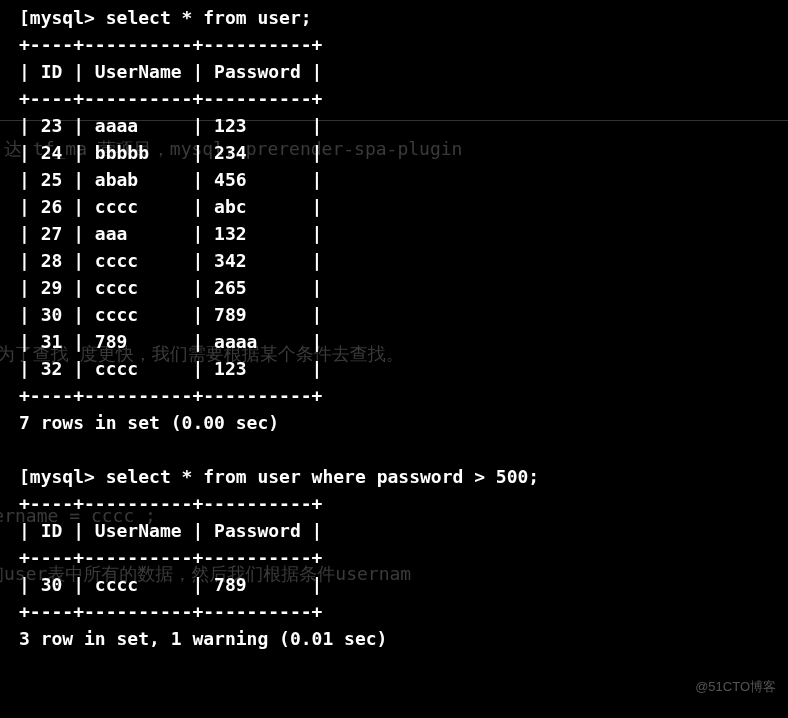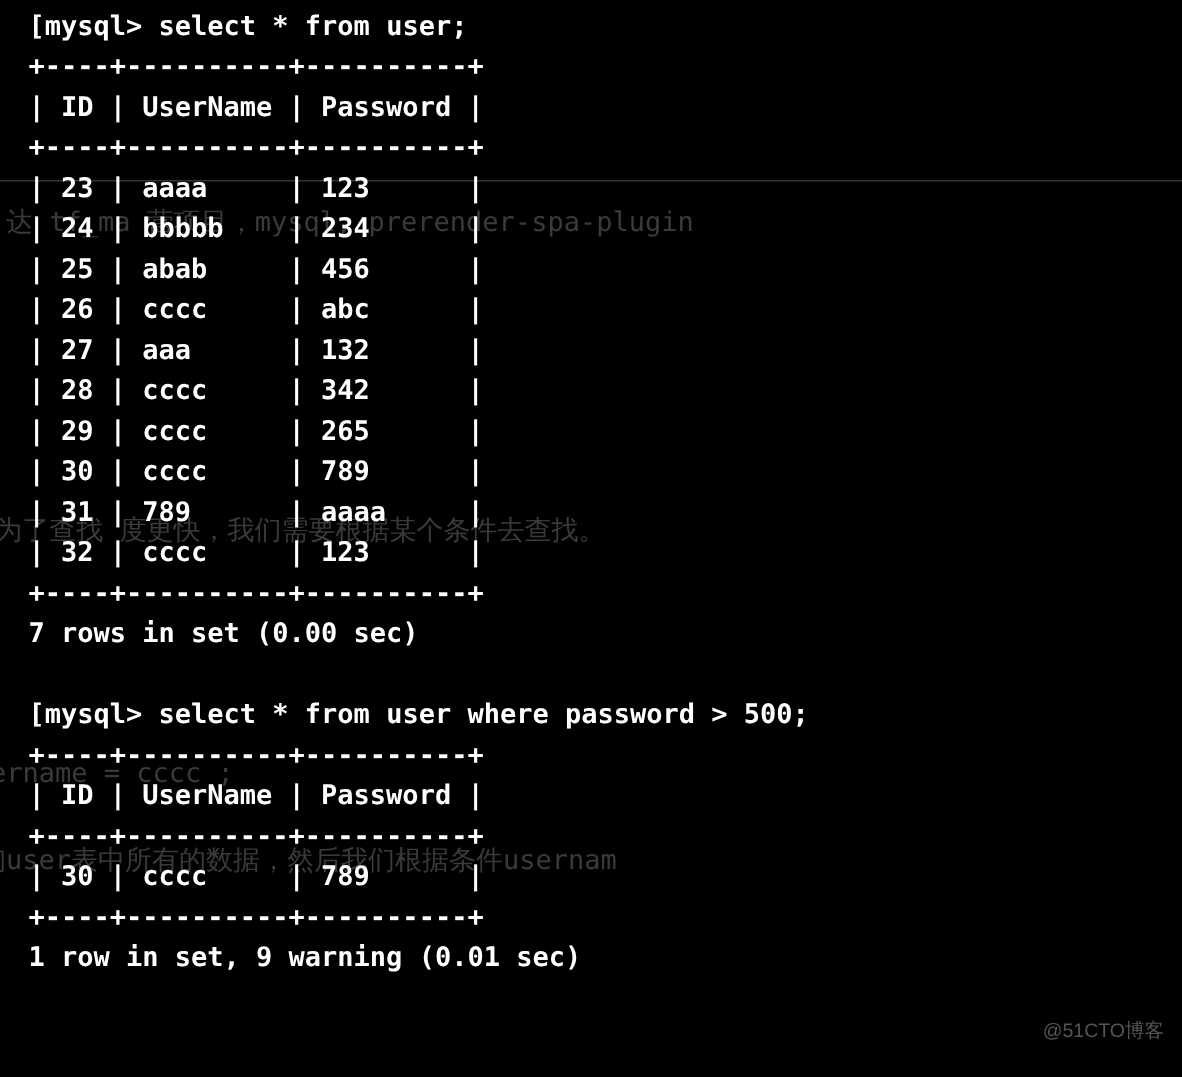--- a/index.html
+++ b/index.html
@@ -83,16 +83,16 @@
 | 32 | cccc     | 123      |</span>
 <span>+----+----------+----------+</span>
 <span>7 rows in set (0.00 sec)</span>
 
 <span><span>[mysql&gt;</span> <span>select * from user where password &gt; 500;</span></span>
 <span>+----+----------+----------+</span>
 <span>| ID | UserName | Password |</span>
 <span>+----+----------+----------+</span>
 <span id="rows2">| 30 | cccc     | 789      |</span>
 <span>+----+----------+----------+</span>
-<span>1 row in set, 9 warning (0.01 sec)</span>
+<span>3 row in set, 1 warning (0.01 sec)</span>
 </div>
 
 <div class="watermark">@51CTO博客</div>
 
 </body></html>

